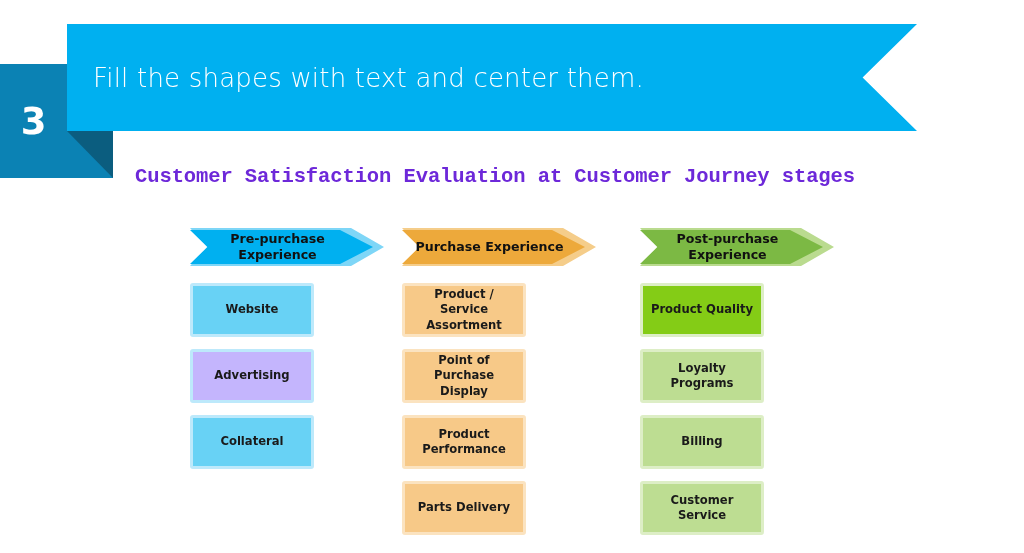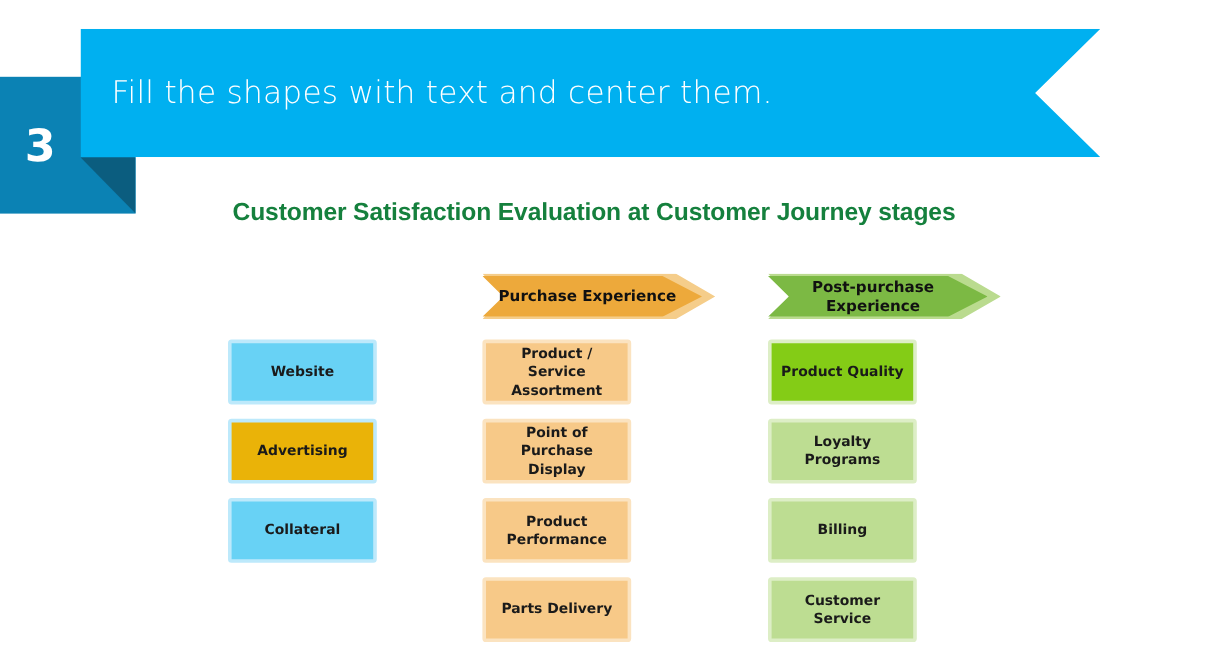--- a/index.html
+++ b/index.html
@@ -82,22 +82,22 @@
 
   
   #slide-title {
     position: absolute;
     left: 0;
     top: 165px;
     width: 990px;
     text-align: center;
     font-size: 20.5px;
     font-weight: bold;
-    color: #15803d;
-    font-family: Liberation Sans, sans-serif;
+    color: #6d28d9;
+    font-family: Liberation Mono, monospace;
     letter-spacing: -0.1px;
   }
 
   #columns {
     position: absolute;
     left: 0;
     top: 0;
     width: 1024px;
     height: 553px;
   }
@@ -177,24 +177,29 @@
   <div id="step-badge-fold"></div>
   <div id="step-badge-number">3</div>
   <div id="header-ribbon"></div>
   <div id="header-title">Fill the shapes with text and center them.</div>
 </div>
 
 <div id="slide-title">Customer Satisfaction Evaluation at Customer Journey stages</div>
 
 <div id="columns">
     <div class="column col-0">
+      <div class="stage-arrow">
+        <div class="stage-arrow-outline" style="background: rgb(126, 214, 247);"></div>
+        <div class="stage-arrow-fill" style="background: rgb(0, 176, 240);"></div>
+        <div class="stage-arrow-label">Pre-purchase Experience</div>
+      </div>
       <div class="item-box" style="top: 283px; background: rgb(104, 210, 245); border: 3px solid rgb(189, 233, 251);">
         <span>Website</span>
       </div>
-      <div class="item-box" style="top: 349px; background: #eab308; border: 3px solid rgb(189, 233, 251); align-items: center;">
+      <div class="item-box" style="top: 349px; background: #c4b5fd; border: 3px solid rgb(189, 233, 251); align-items: center;">
         <span>Advertising</span>
       </div>
       <div class="item-box" style="top: 415px; background: rgb(104, 210, 245); border: 3px solid rgb(189, 233, 251);">
         <span>Collateral</span>
       </div>
     </div>
     <div class="column col-1">
       <div class="stage-arrow">
         <div class="stage-arrow-outline" style="background: rgb(245, 205, 138);"></div>
         <div class="stage-arrow-fill" style="background: rgb(237, 169, 59);"></div>

